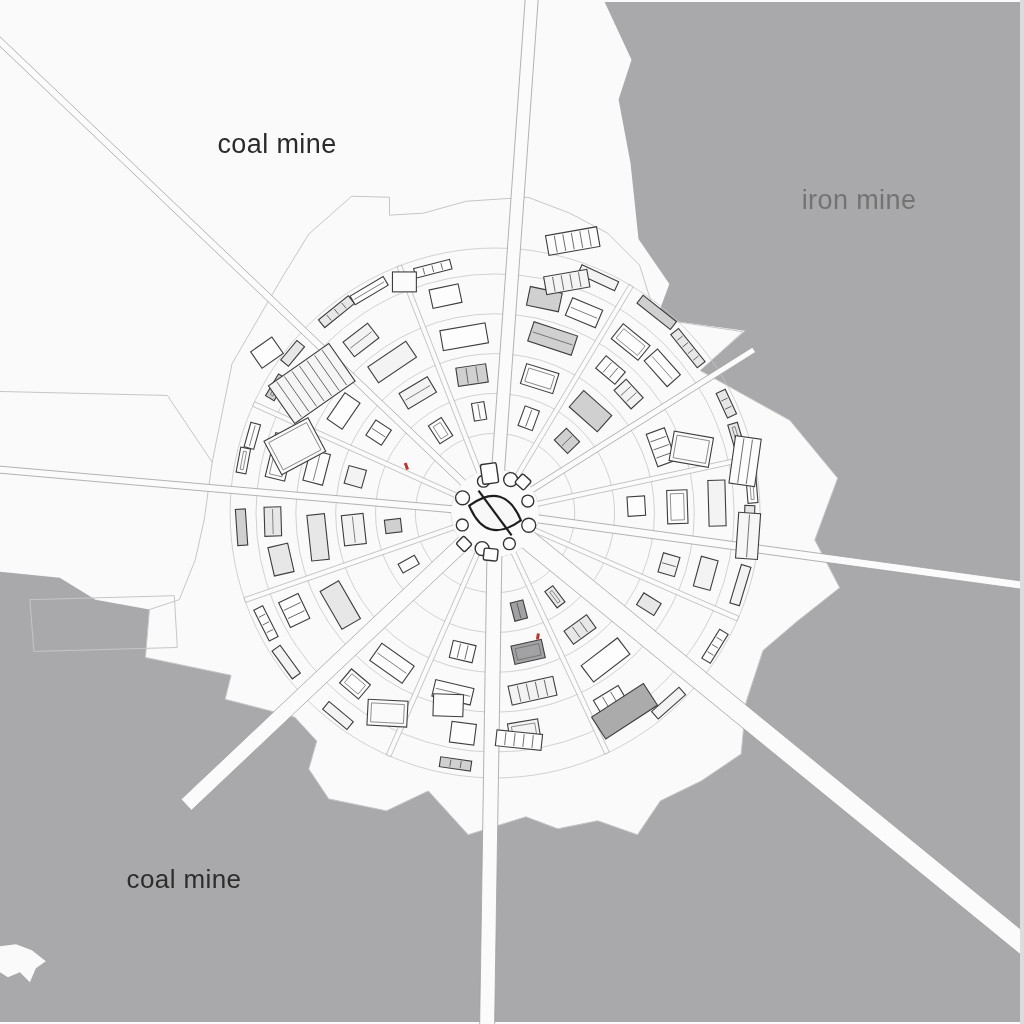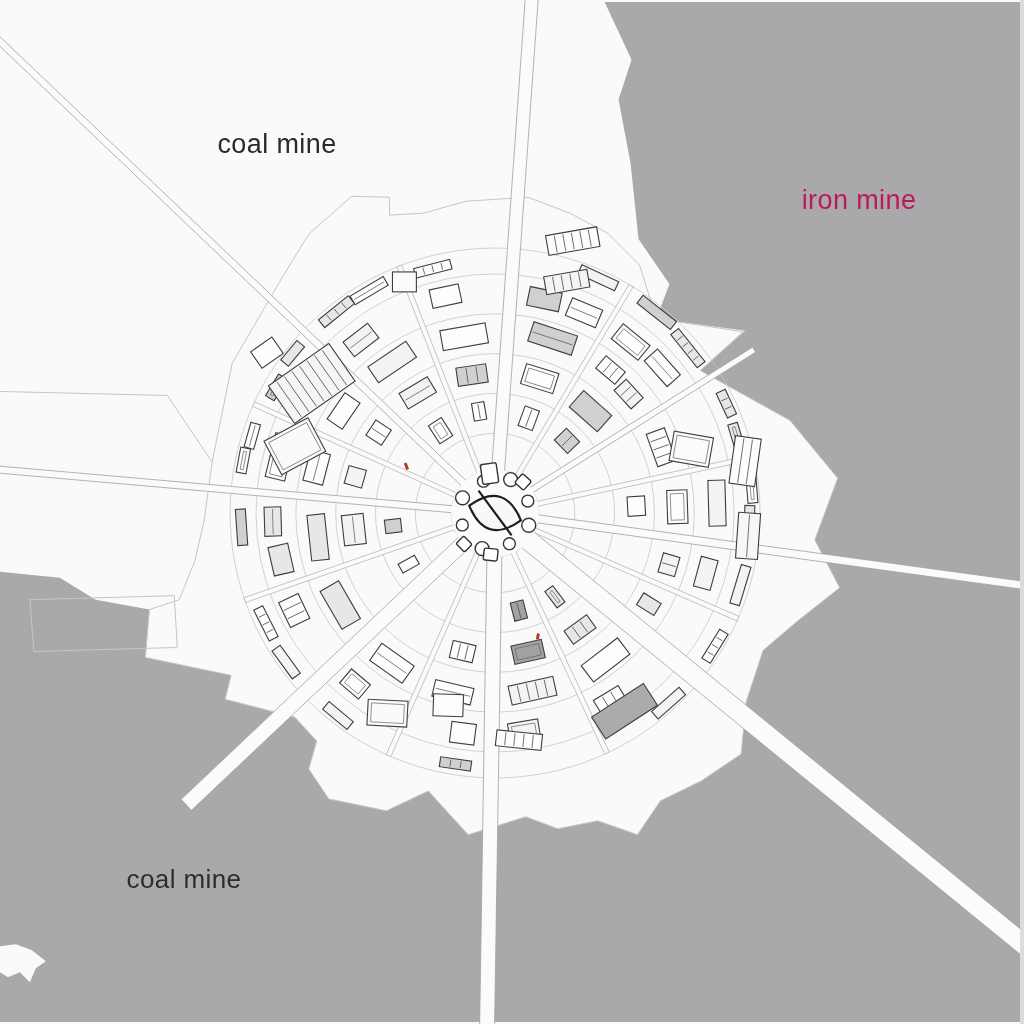--- a/index.html
+++ b/index.html
@@ -422,15 +422,15 @@
       <rect x="485.6098045427585" y="548.7699196054675" width="14" height="12" rx="2" fill="#fff" stroke="#333" stroke-width="1.4" transform="rotate(186 492.6098045427585 554.7699196054675)"></rect>
       <rect x="459.8873016277919" y="538.6126983722081" width="12" height="11" rx="2" fill="#fff" stroke="#333" stroke-width="1.4" transform="rotate(225 465.8873016277919 544.1126983722081)"></rect>
       <g transform="translate(497 513) rotate(16)">
         <path d="M -27 0 Q 0 -34 27 0 Q 0 34 -27 0 Z" fill="#f8f8f8" stroke="#1e1e1e" stroke-width="2.2"></path>
         <line x1="-22.139999999999997" y1="-17" x2="22.139999999999997" y2="17" stroke="#1e1e1e" stroke-width="2.2"></line>
       </g>
       <rect x="406.5" y="462.5" width="3" height="7" fill="#b33a2e" transform="rotate(-20 408 466)"></rect>
       <rect x="538.5" y="634" width="3" height="6" fill="#b33a2e" transform="rotate(10 540 637)"></rect>
     </svg>
   <div class="map-label" style="left: 277px; top: 144px; font-size: 27px; color: rgb(43, 43, 43);">coal mine</div>
-  <div class="map-label" style="left: 859px; top: 200px; font-size: 27px; color: #be185d;">iron mine</div>
+  <div class="map-label" style="left: 859px; top: 200px; font-size: 27px; color: #737373;">iron mine</div>
   <div class="map-label" style="left: 184px; top: 879px; font-size: 26px; color: rgb(45, 45, 45);">coal mine</div>
 </div>
 
 </body></html>

